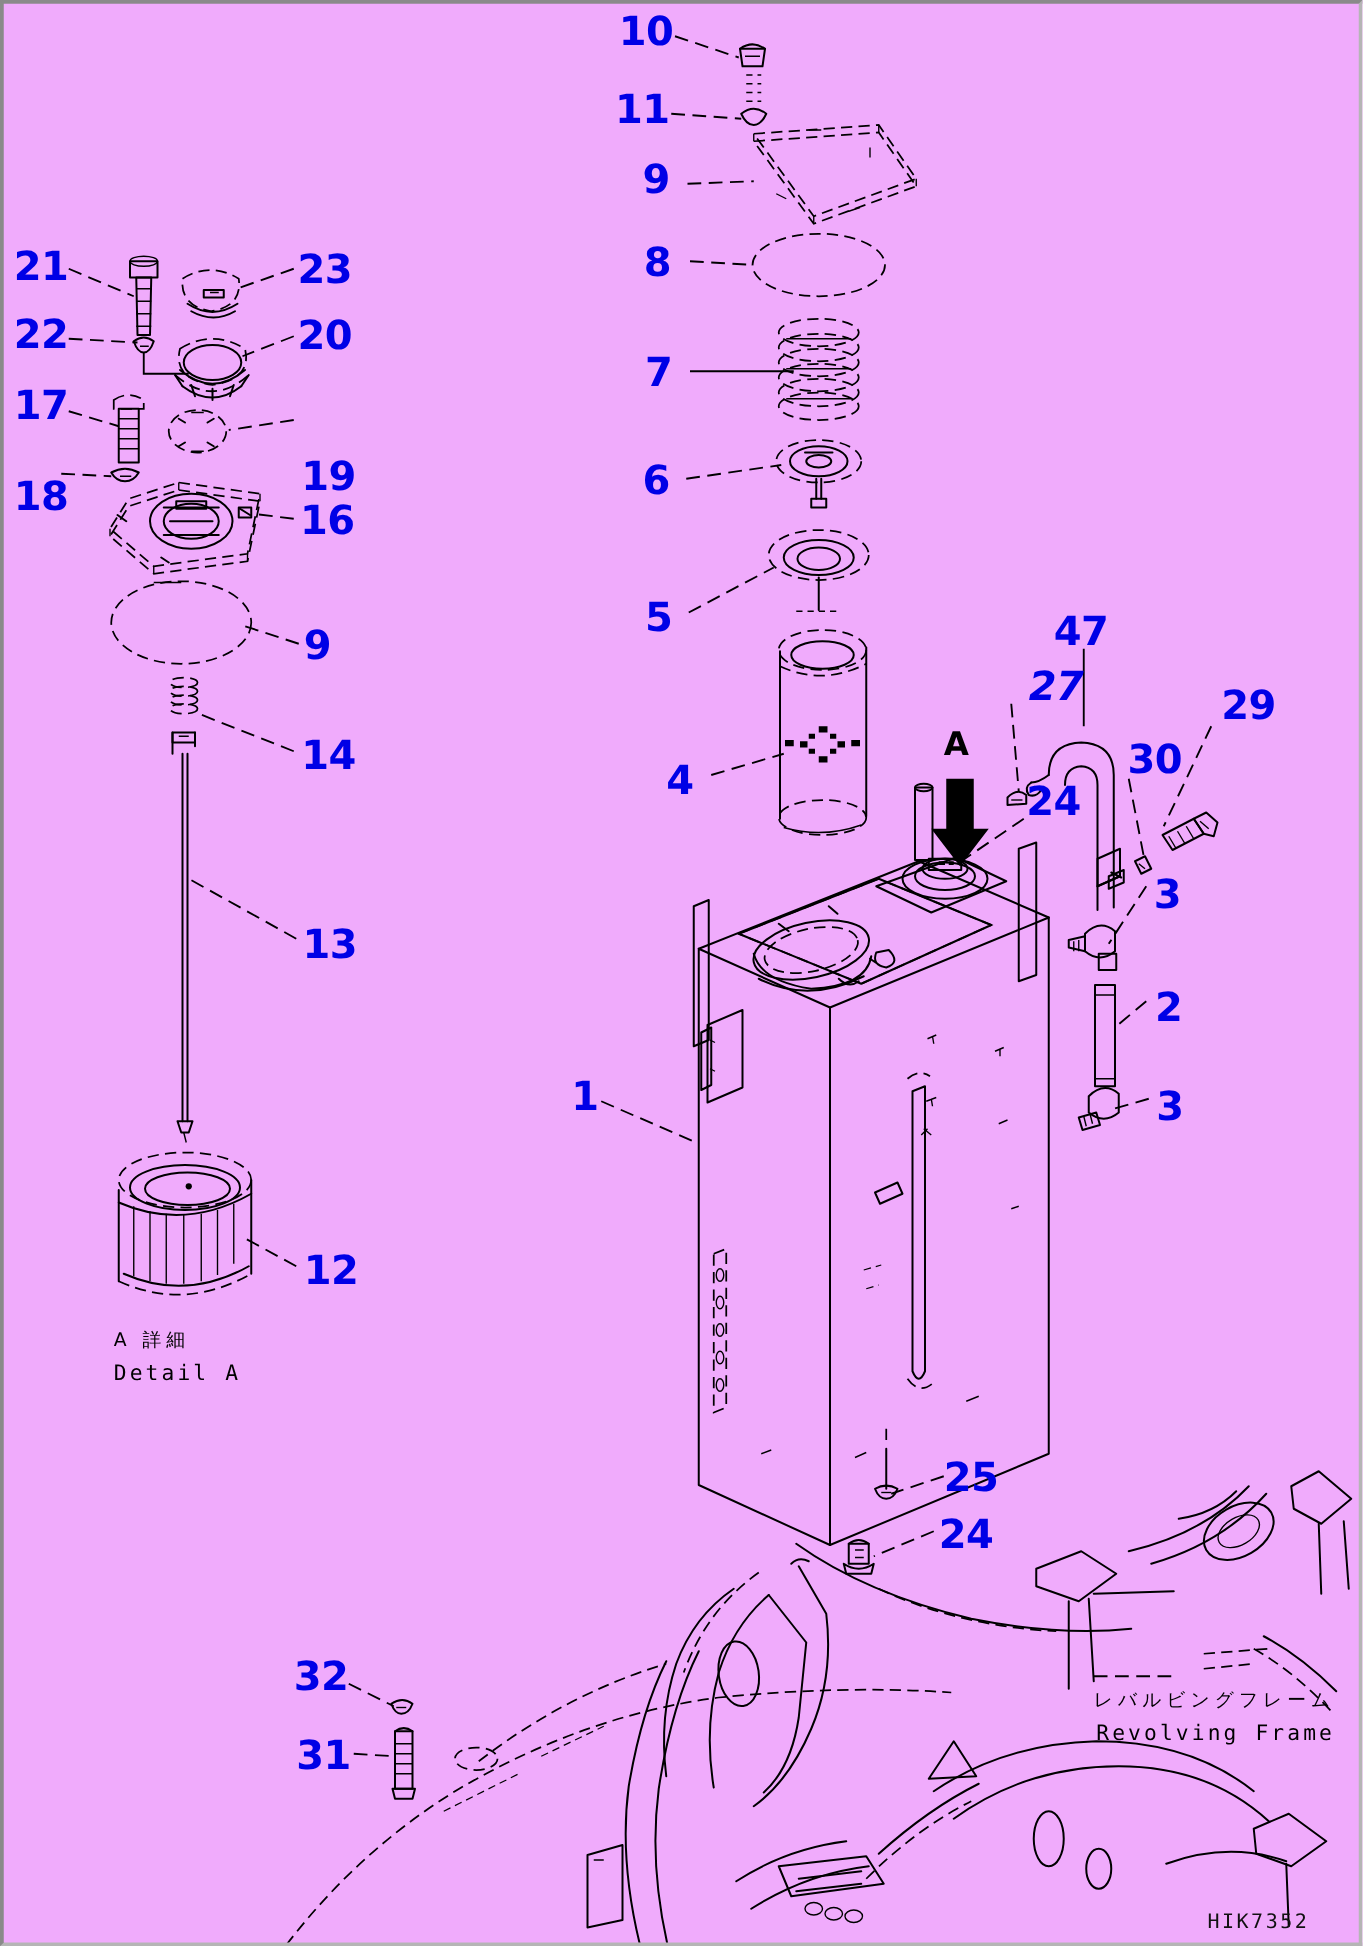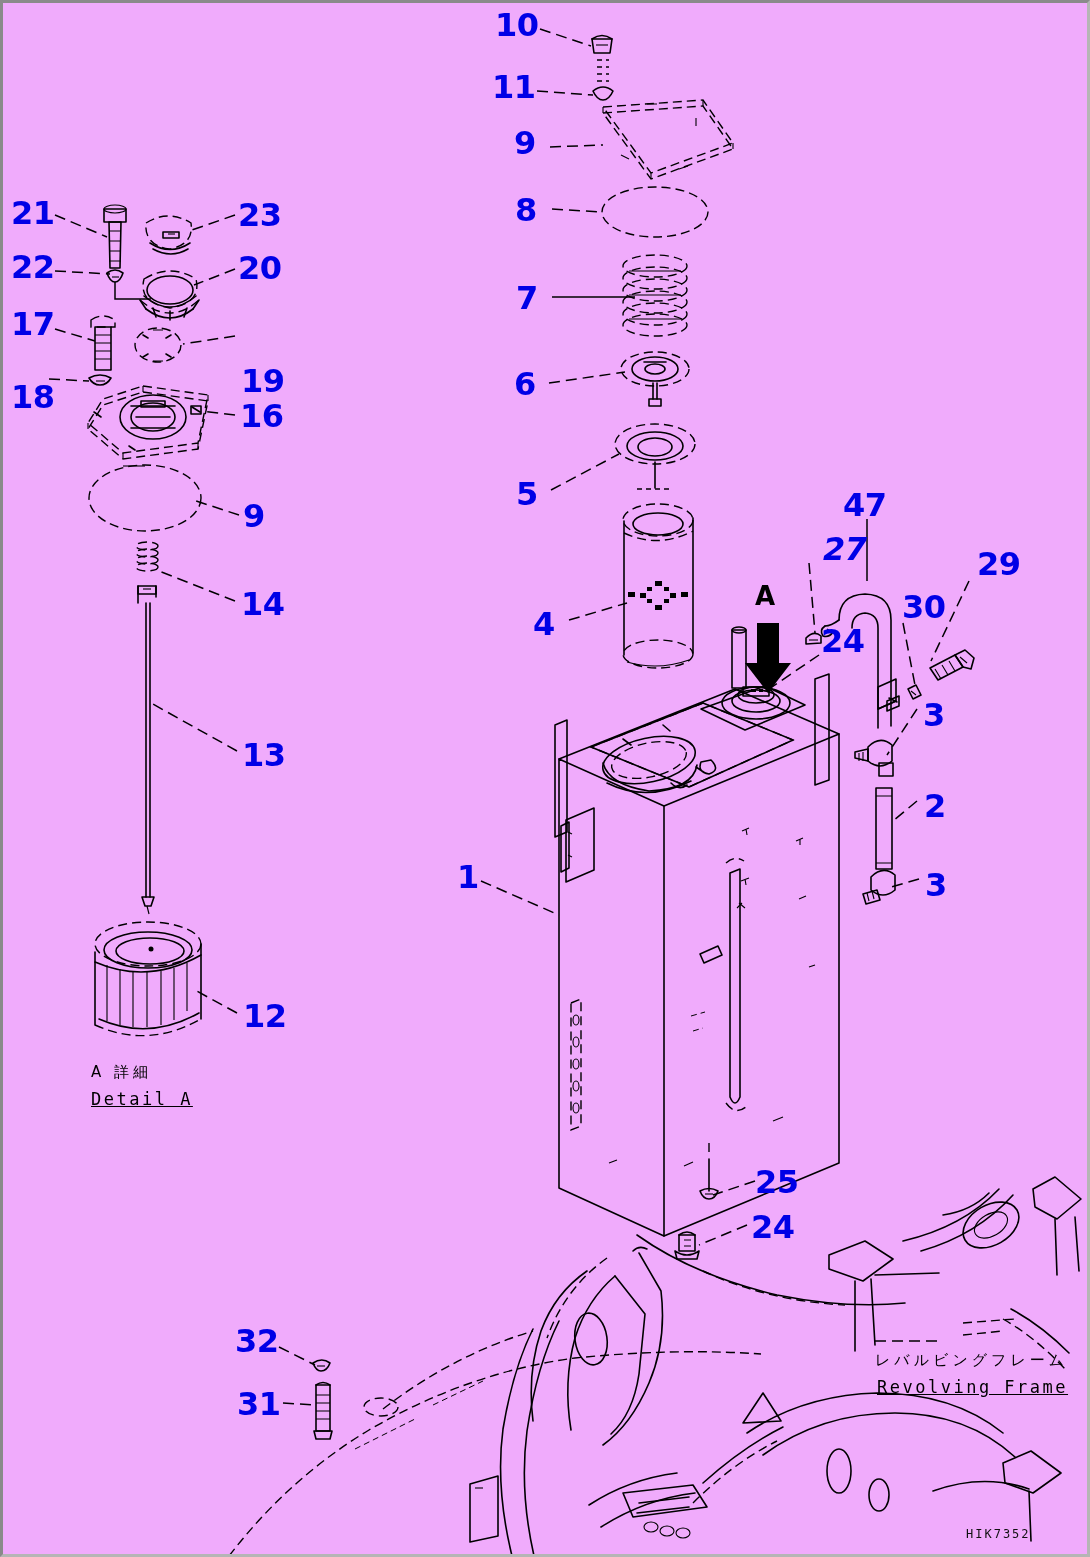--- a/index.html
+++ b/index.html
@@ -28,22 +28,22 @@
     white-space:nowrap;
     user-select:none;
   }
   .cap{
     position:absolute;
     color:#000;
     white-space:nowrap;
     user-select:none;
   }
   .cap-jp{font-family:"DejaVu Sans",sans-serif;font-size:15px;letter-spacing:4px;text-align:right;}
-  .cap-en{font-family:"DejaVu Sans Mono","Liberation Mono",monospace;font-size:17px;letter-spacing:2.5px;text-decoration:underline;}
-  .cap-code{font-family:"DejaVu Sans Mono","Liberation Mono",monospace;font-size:12px;letter-spacing:2px;color:#111;}
+  .cap-en{font-family:"DejaVu Sans Mono","Liberation Mono",monospace;font-size:17px;letter-spacing:2.5px;}
+  .cap-code{font-family:"DejaVu Sans Mono","Liberation Mono",monospace;font-size:16px;letter-spacing:2px;color:#111;}
   .cap-sec{font-family:"DejaVu Sans",sans-serif;font-size:26px;font-weight:bold;color:#000;}
 </style>
 </head>
 <body>
 
 <div id="page">
 
   <svg id="art" viewBox="0 0 1090 1557" xmlns="http://www.w3.org/2000/svg">
     <defs>
       <style>

